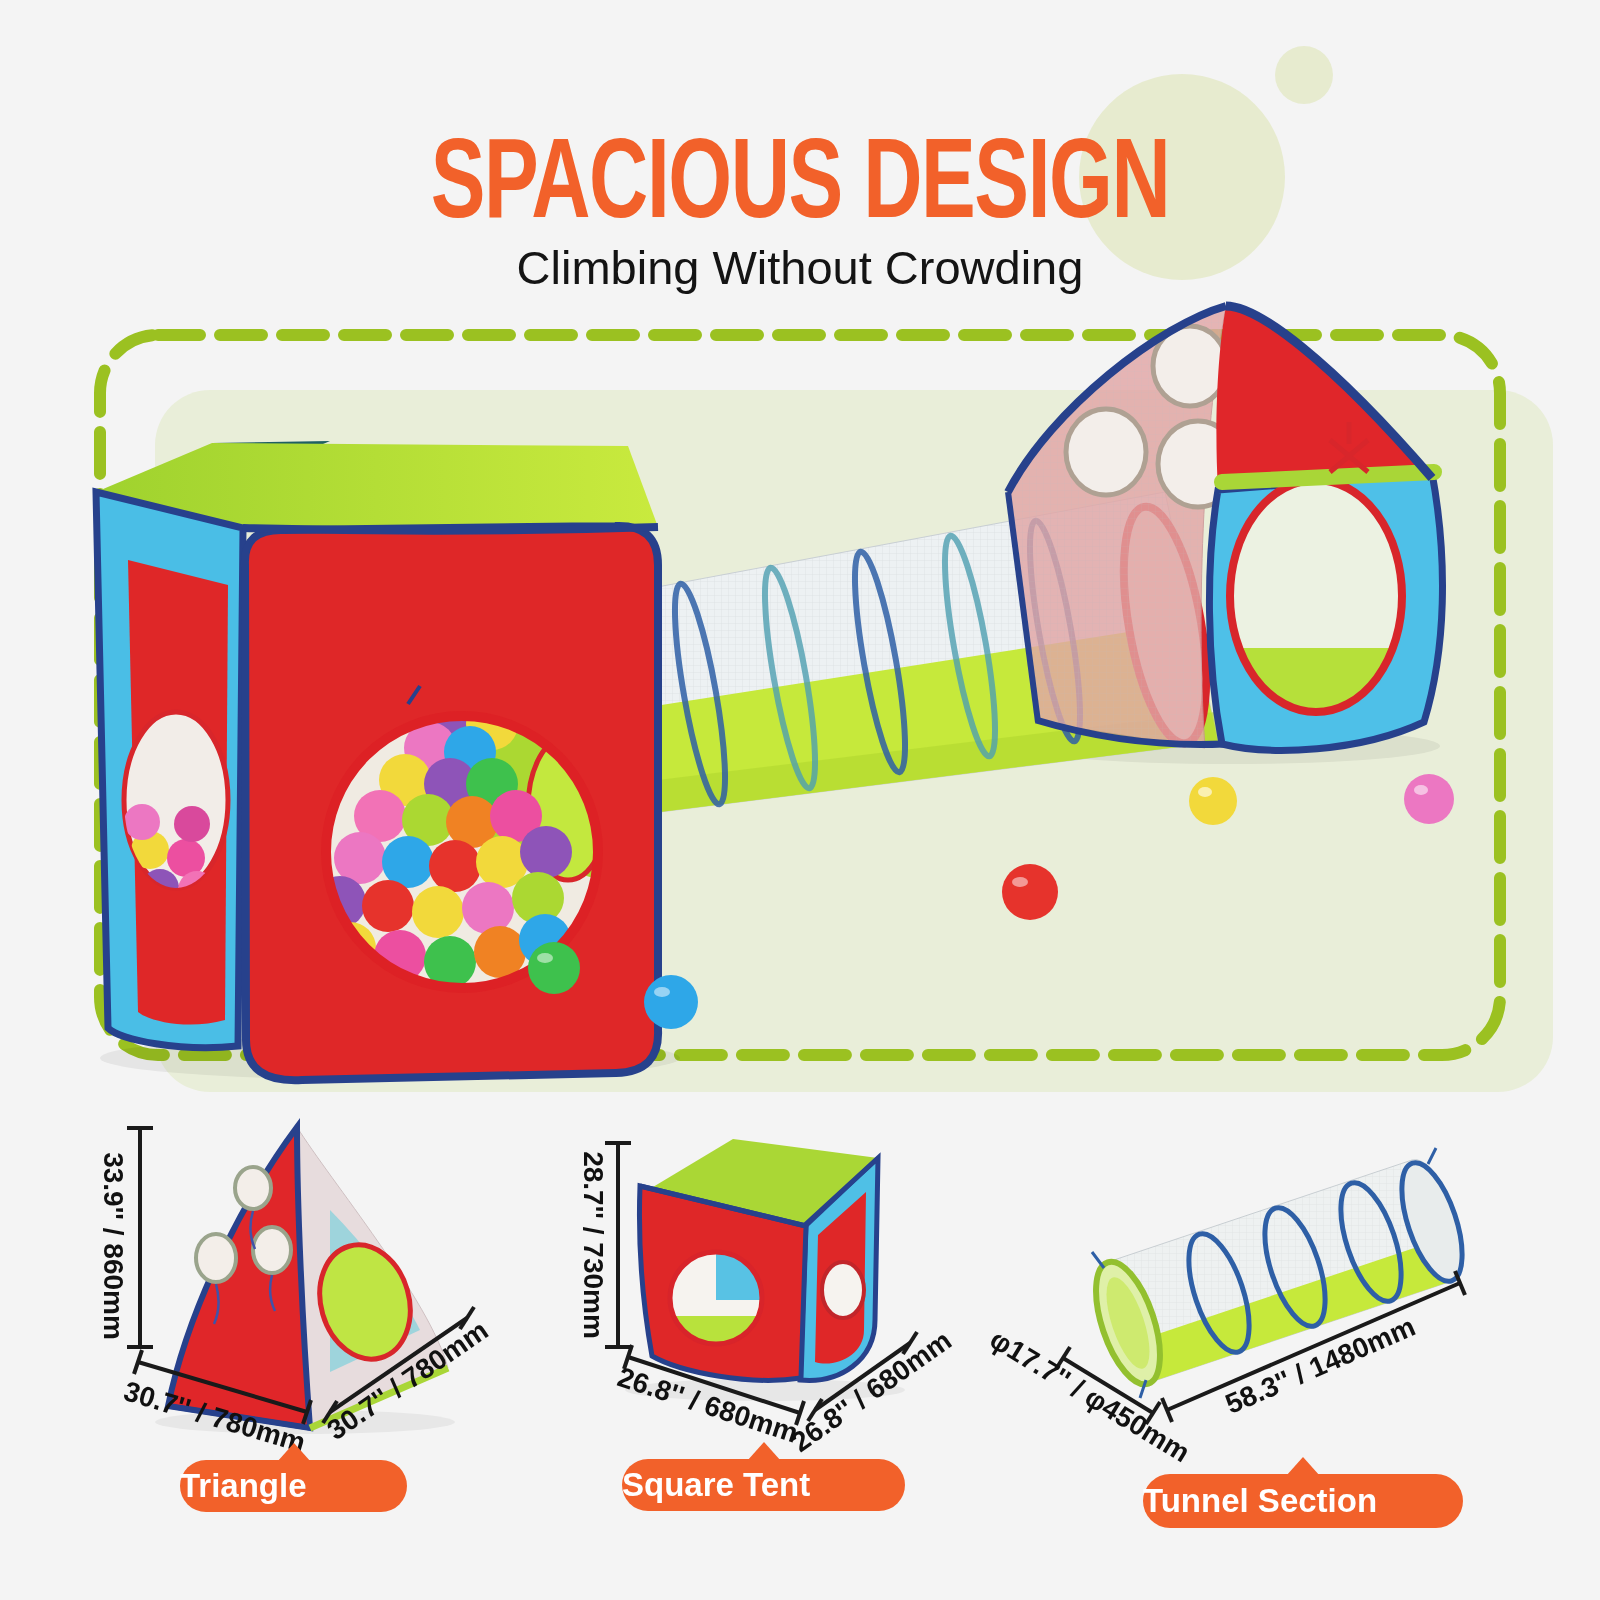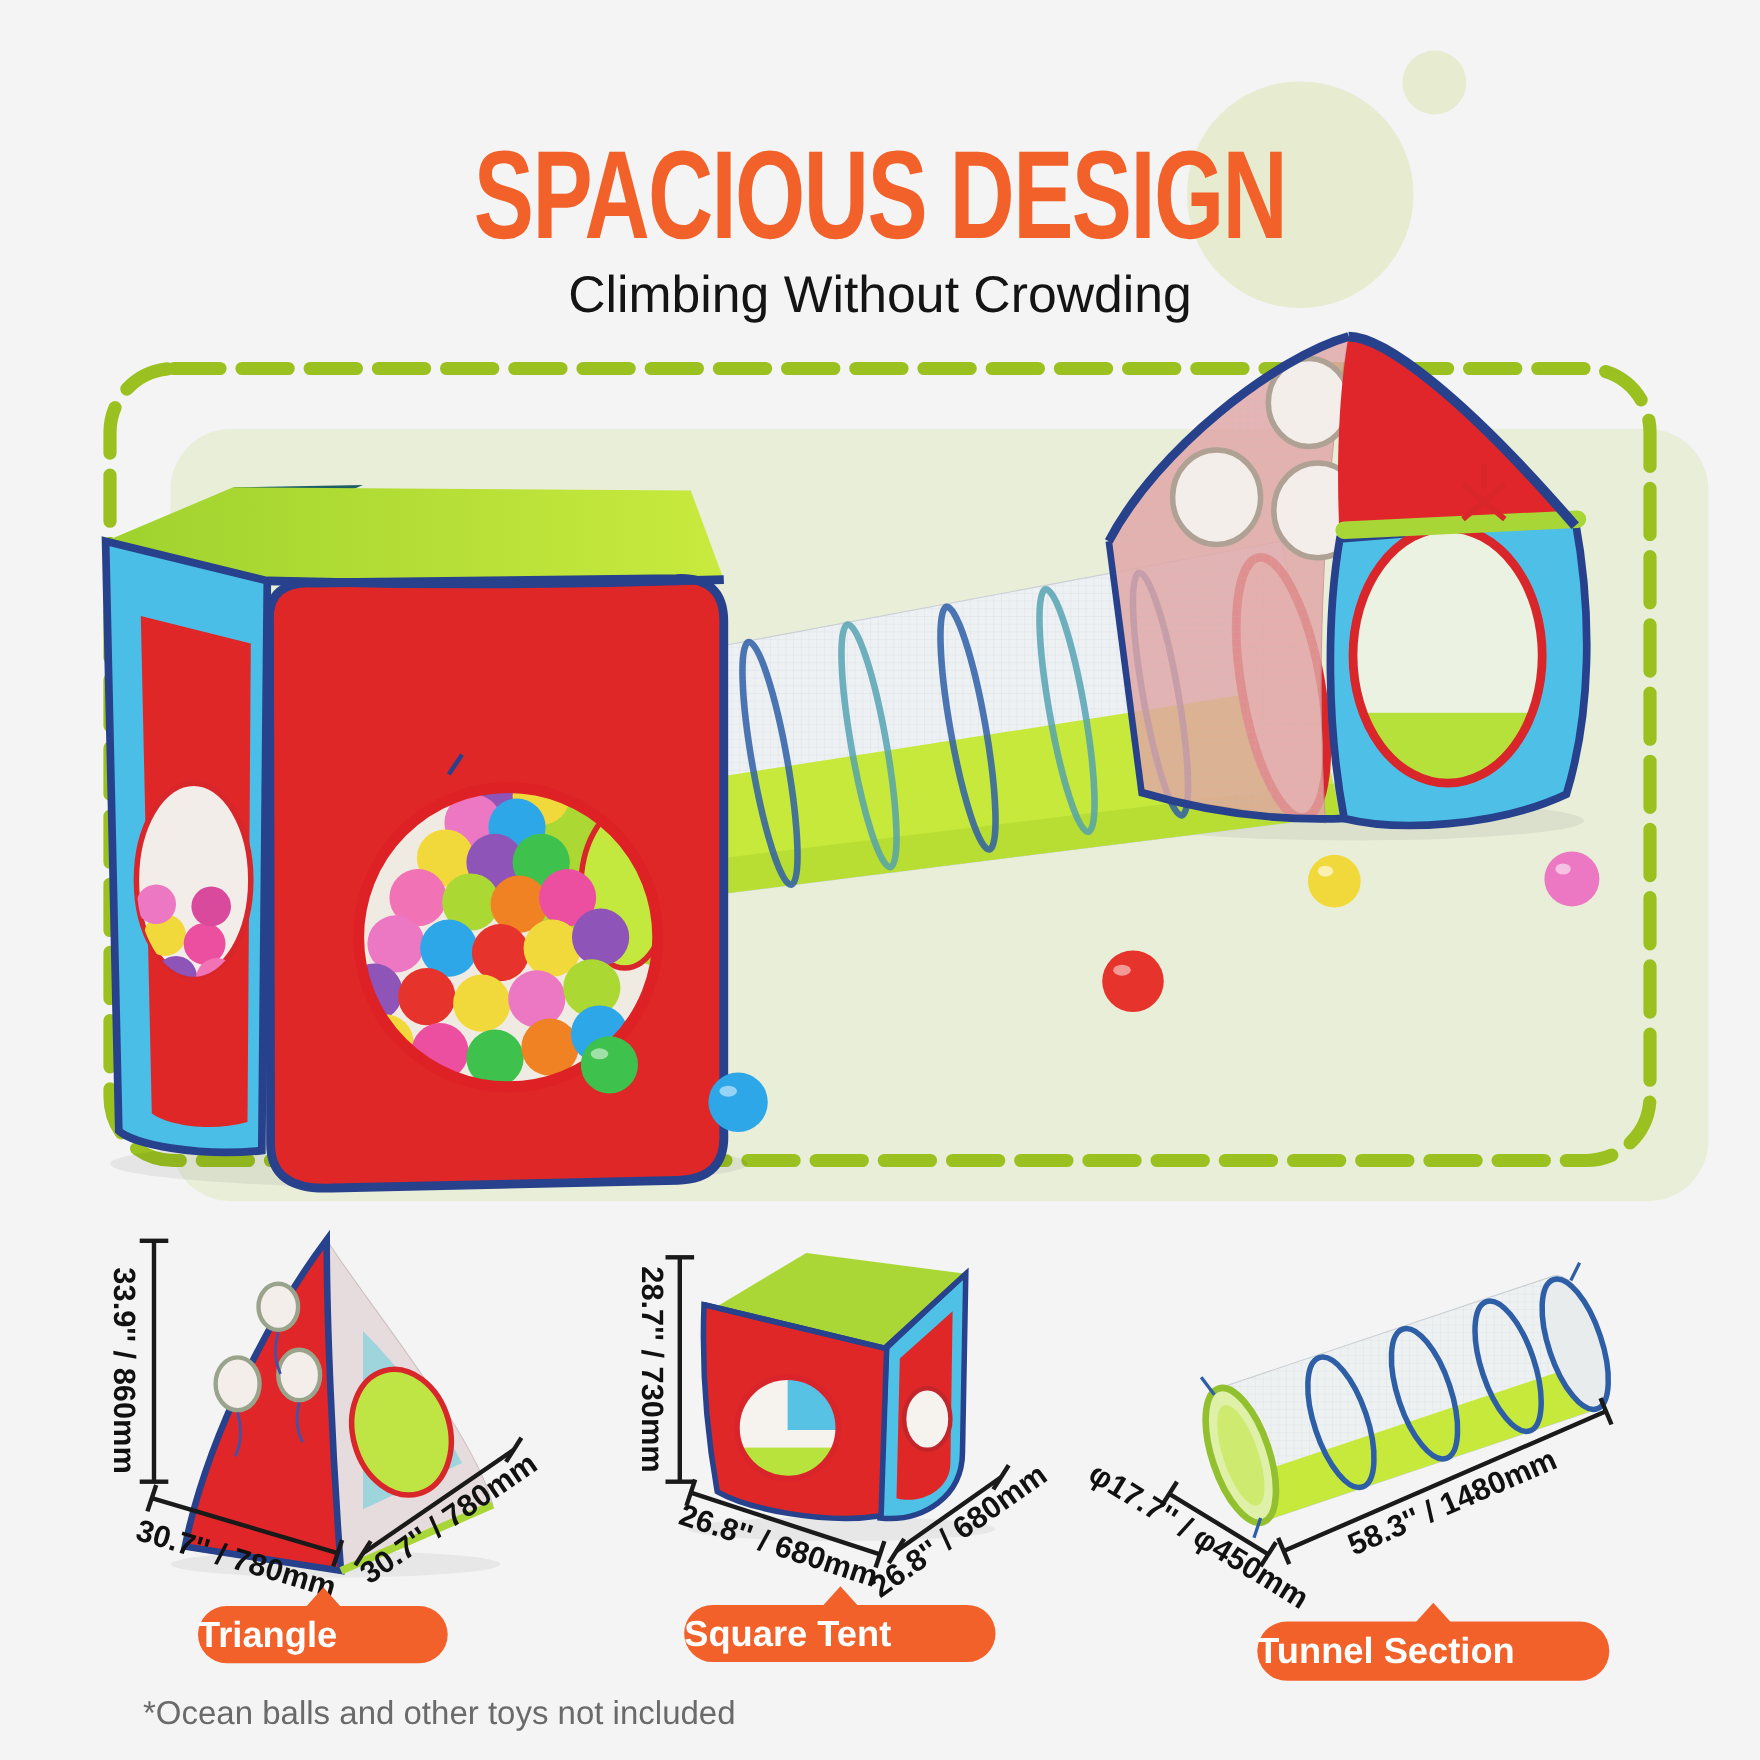--- a/index.html
+++ b/index.html
@@ -254,15 +254,14 @@
 </div>
 <div class="pill" style="left:622px;top:1459px;width:283px;height:52px;">
   <div class="pill-pointer"></div>
   <span class="pill-label">Square Tent</span>
 </div>
 <div class="pill" style="left:1143px;top:1458px;width:320px;height:54px;margin-top:16px;">
   <div class="pill-pointer"></div>
   <span class="pill-label">Tunnel Section</span>
 </div>
 
-<div class="footnote">*Ocean balls and other toys not included</div>
 
 </div>
 
 </body></html>

